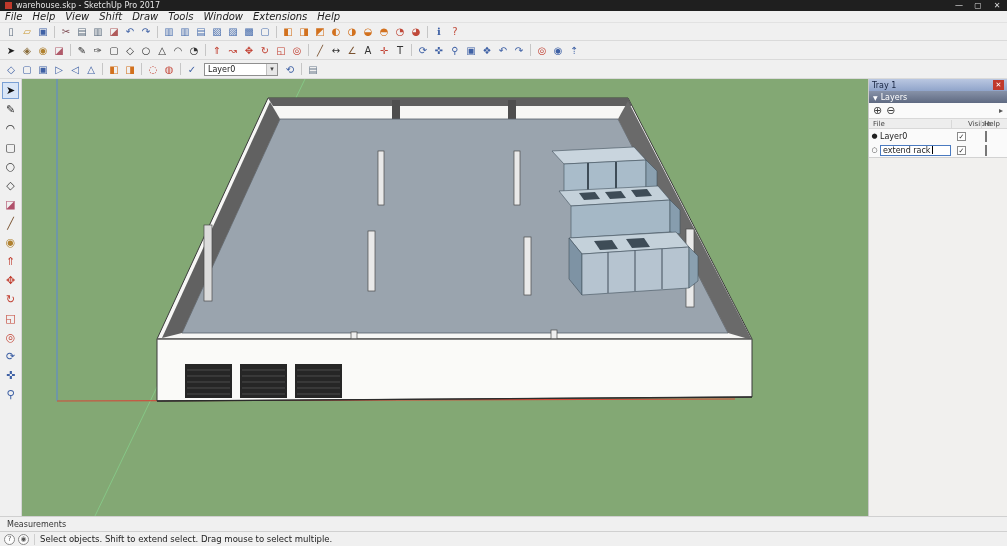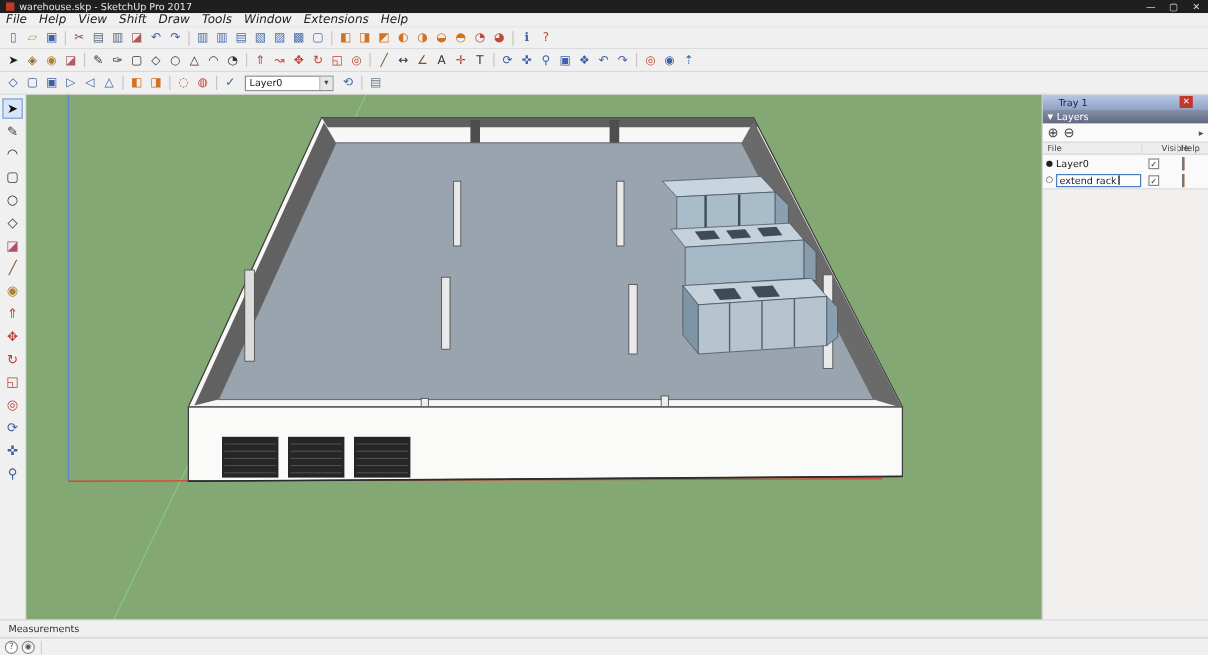--- a/index.html
+++ b/index.html
@@ -30,21 +30,21 @@
   .layer-dd .dd-arrow { margin-left:auto; width:11px; height:11px; background:#e7e7e7; border-left:1px solid #bfbfbf; text-align:center; line-height:11px; font-size:7px; color:#444; }
   
   .main { display:flex; height:437px; }
   .left-toolbar { width:22px; background:#f0f0f0; border-right:1px solid #d6d6d6; display:flex; flex-direction:column; align-items:center; padding-top:3px; gap:2px; flex:0 0 auto; }
   .lti { width:17px; height:17px; line-height:17px; text-align:center; font-size:11px; flex:0 0 auto; }
   .lti.active { background:#d9e6f7; border:1px solid #7aa0d4; line-height:15px; }
   .viewport { flex:1 1 auto; position:relative; overflow:hidden; }
   .viewport svg { position:absolute; left:0; top:0; width:100%; height:100%; display:block; }
   
   .tray { width:139px; flex:0 0 auto; background:#f1f0ee; border-left:1px solid #c9c9c9; display:flex; flex-direction:column; font-size:8px; }
-  .tray-header { height:12px; background:linear-gradient(#bac7e1,#90a4ca); display:flex; align-items:center; padding:0 13px; color:#16233f; flex:0 0 auto; }
+  .tray-header { height:12px; background:linear-gradient(#bac7e1,#90a4ca); display:flex; align-items:center; padding:0 3px; color:#16233f; flex:0 0 auto; }
   .tray-close { margin-left:auto; width:11px; height:10px; background:#c0392b; color:#fff; font-size:7px; line-height:10px; text-align:center; }
   .panel-header { height:12px; background:linear-gradient(#8792a8,#5f6a82); color:#fff; display:flex; align-items:center; padding:0 4px; gap:3px; flex:0 0 auto; }
   .panel-collapse { font-size:6px; }
   .panel-body { background:#fafafa; border-bottom:1px solid #d2d2d2; flex:0 0 auto; }
   .layers-toolbar { display:flex; align-items:center; gap:4px; padding:2px 4px; }
   .round-btn { font-size:11px; line-height:11px; color:#3c3c3c; }
   .details-arrow { margin-left:auto; font-size:8px; color:#555; }
   .layers-cols { display:flex; align-items:center; height:11px; background:#ededed; border-top:1px solid #d8d8d8; border-bottom:1px solid #d8d8d8; font-size:7px; color:#444; }
   .col-name { flex:1; padding-left:4px; }
   .col-visible { width:30px; border-left:1px solid #d8d8d8; padding-left:16px; }
@@ -359,13 +359,14 @@
   <span>Measurements</span>
 </div>
 
 <div class="statusbar">
   <span style="display:flex;gap:3px;align-items:center;">
 
   <span class="status-icon">?</span>
       <span class="status-icon">◉</span>
     </span>
   <span class="status-sep"></span>
+  <span>Select objects. Shift to extend select. Drag mouse to select multiple.</span>
 </div>
 
 </body></html>

